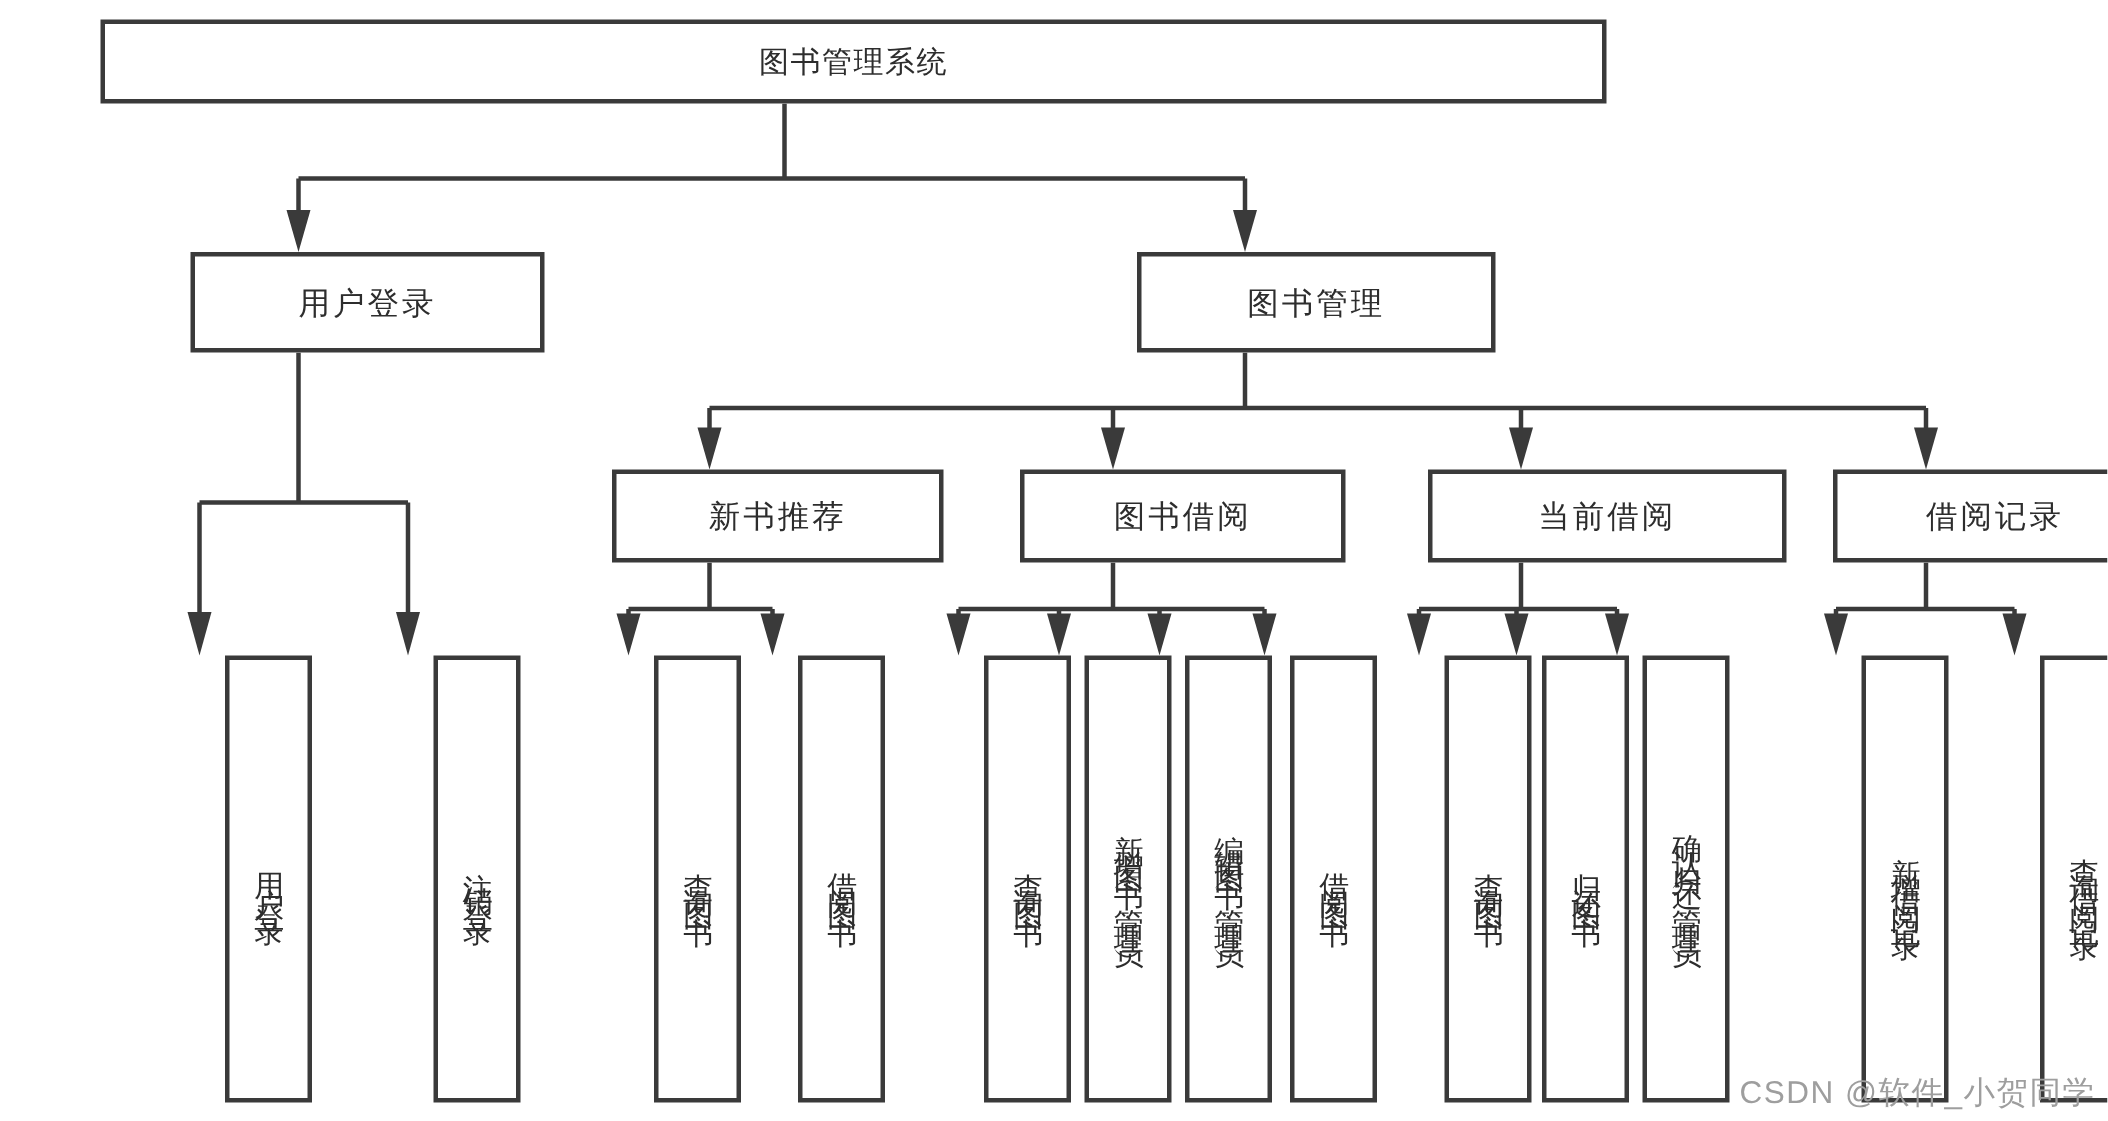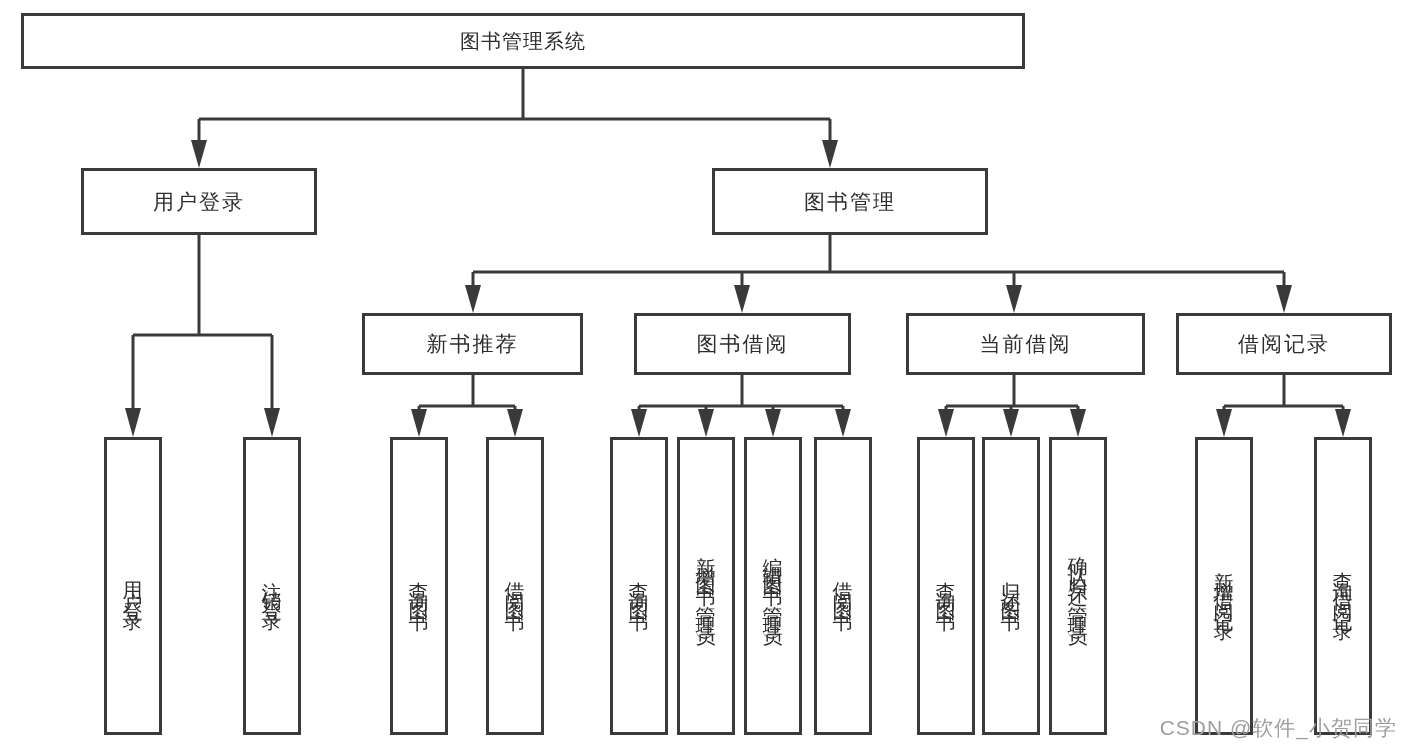--- a/index.html
+++ b/index.html
@@ -31,20 +31,21 @@
   .box{
     position:absolute;
     border:3px solid var(--line);
     background:var(--box-bg);
     display:flex;
     align-items:center;
     justify-content:center;
     text-align:center;
     z-index:2;
     color:var(--text);
+    margin-left:46px;
   }
   .h-node{
     font-size:21px;
     letter-spacing:2px;
   }
   .root-node{
     font-size:20px;
     letter-spacing:1px;
   }
   .leaf{
@@ -145,21 +146,21 @@
     </g>
   </svg>
 
   <div class="box root-node" style="left:21px;top:13px;width:1004px;height:56px;">
     <span>图书管理系统</span>
   </div>
 
   <div class="box h-node" style="left:81px;top:168px;width:236px;height:67px;">
     <span>用户登录</span>
   </div>
-  <div class="box h-node" style="left:712px;top:168px;width:276px;height:67px;">
+  <div class="box h-node" style="left:712px;top:168px;width:239px;height:67px;">
     <span>图书管理</span>
   </div>
 
   <div class="box h-node" style="left:362px;top:313px;width:221px;height:62px;">
     <span>新书推荐</span>
   </div>
   <div class="box h-node" style="left:634px;top:313px;width:217px;height:62px;">
     <span>图书借阅</span>
   </div>
   <div class="box h-node" style="left:906px;top:313px;width:239px;height:62px;">

